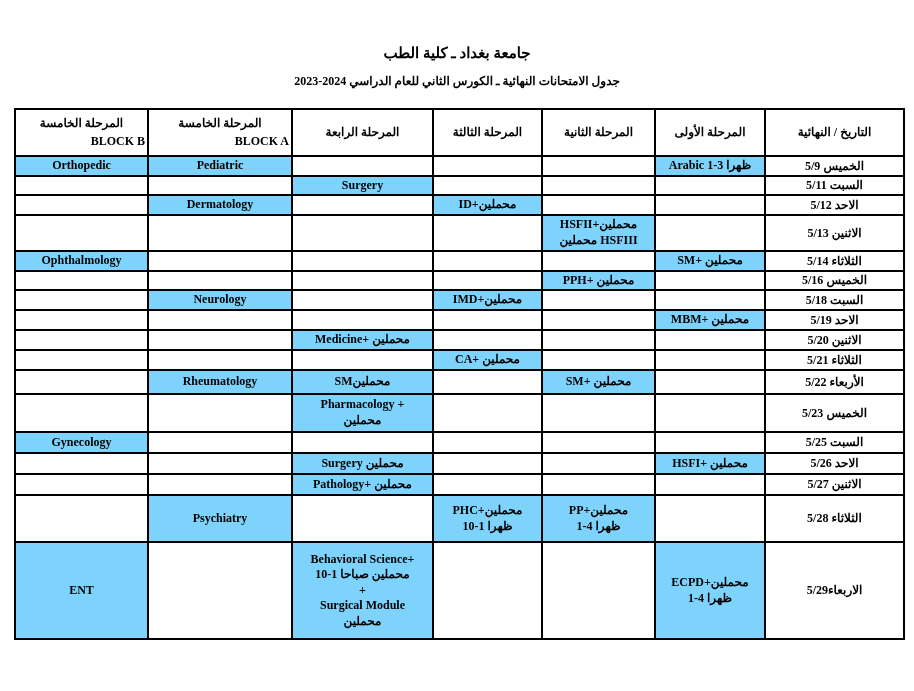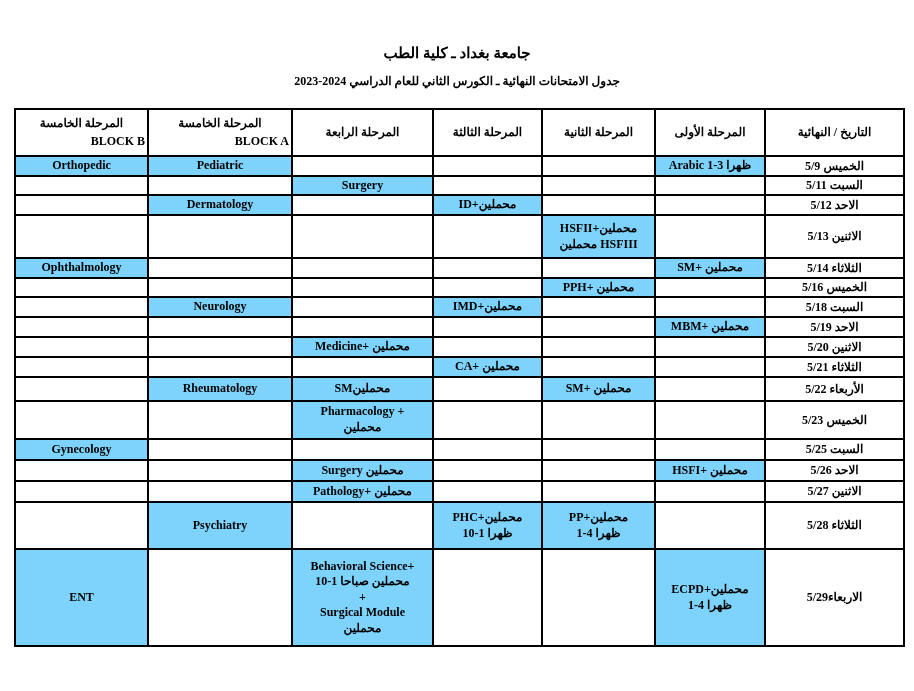--- a/index.html
+++ b/index.html
@@ -96,21 +96,21 @@
           <td></td>
           <td class="shaded">
             <div class="cell-line">محملين+ID</div>
           </td>
           <td></td>
           <td class="shaded">
             <div class="cell-line" dir="ltr">Dermatology</div>
           </td>
           <td></td>
         </tr>
-        <tr style="height: 43px; font-family: Liberation Serif, serif;">
+        <tr style="height: 36px; font-family: Liberation Serif, serif;">
           <td class="date-cell">الاثنين 5/13</td>
           <td></td>
           <td class="shaded">
             <div class="cell-line">محملين+HSFII</div>
             <div class="cell-line">HSFIII محملين</div>
           </td>
           <td></td>
           <td></td>
           <td></td>
           <td></td>

